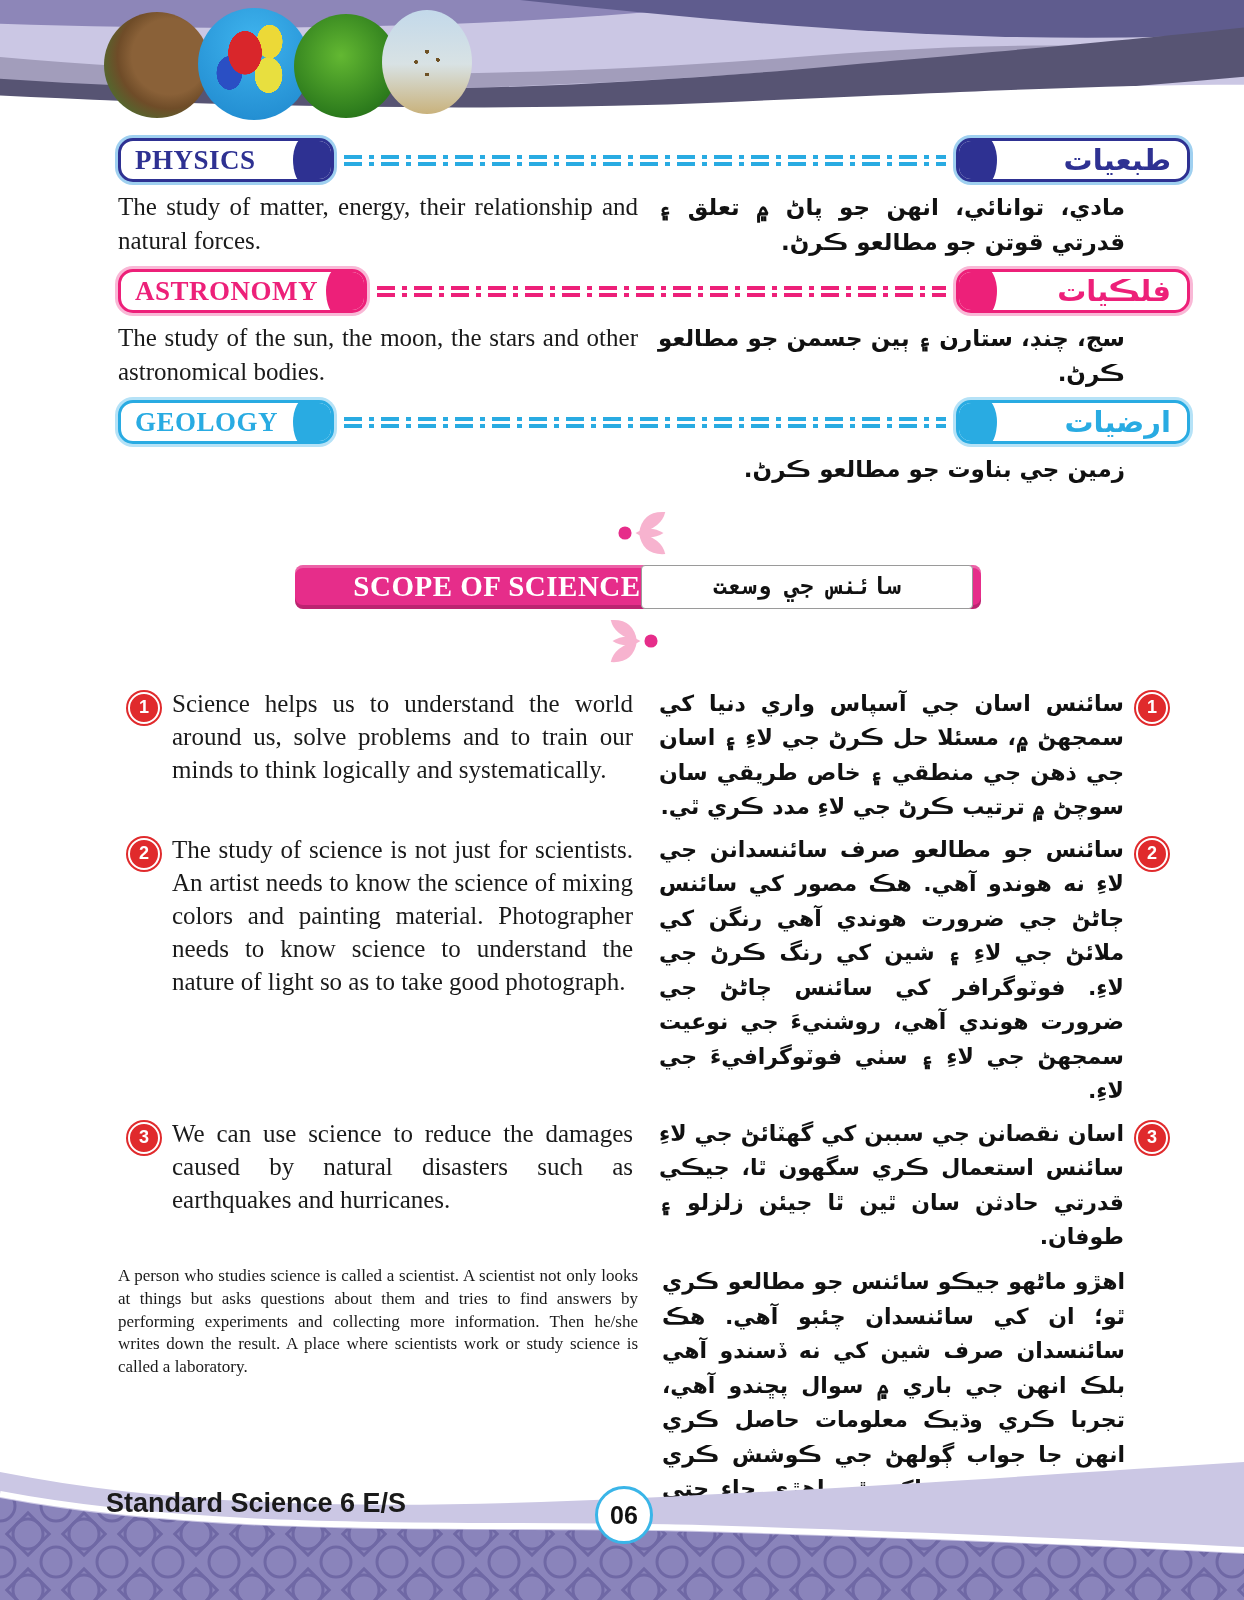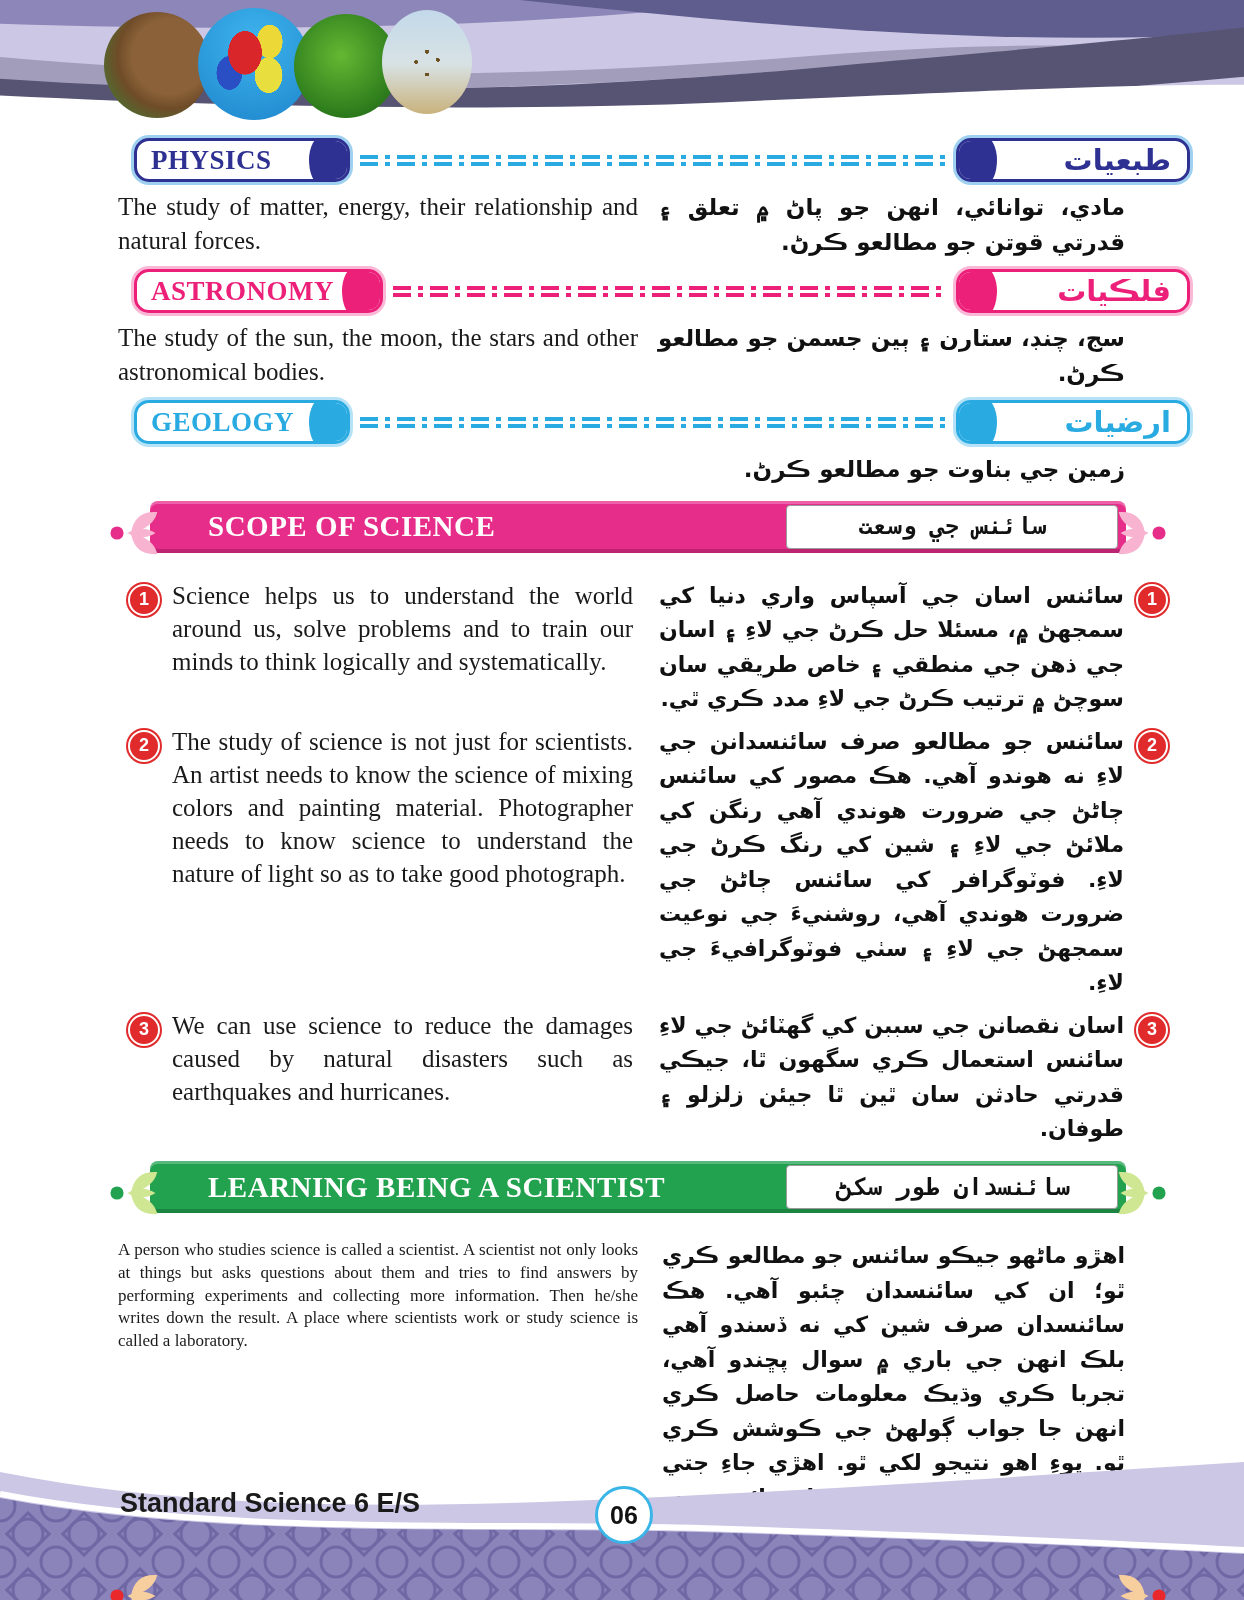--- a/index.html
+++ b/index.html
@@ -30,42 +30,42 @@
       linear-gradient(180deg,#c3d9ea 0%,#d8e2e4 52%,#c9b27c 100%);}
 
   
   .physics{--c:#2e3192;--glow:#9fd0f0;--dash:#29abe2;}
   .astronomy{--c:#ed2079;--glow:#f9b8d6;--dash:#ed2079;}
   .geology{--c:#29abe2;--glow:#b5e2f7;--dash:#29abe2;}
 
   .def-header{display:flex;align-items:center;padding:0 54px 0 118px;margin:10px 0 8px;}
   .pill{position:relative;height:38px;min-width:150px;background:#fff;border:3px solid var(--c);
     border-radius:15px;box-shadow:0 0 0 3px var(--glow);display:flex;align-items:center;overflow:hidden;}
-  .pill-left{padding:0 46px 0 14px;margin-left:16px;}
+  .pill-left{padding:0 46px 0 14px;}
   .pill-right{padding:0 16px 0 52px;justify-content:flex-end;min-width:160px;}
   .pill-text{font-weight:bold;font-size:27px;color:var(--c);letter-spacing:.5px;white-space:nowrap;}
   .pill-text.ar{font-family:"DejaVu Sans","Liberation Serif",serif;font-size:29px;}
   .pill-swoosh{position:absolute;top:-4px;bottom:-4px;width:44px;background:var(--c);}
   .pill-left .pill-swoosh{right:-6px;border-radius:55% 10px 10px 45% / 100% 10px 10px 100%;}
   .pill-right .pill-swoosh{left:-6px;border-radius:10px 55% 45% 10px / 10px 100% 100% 10px;}
   .dash-line{flex:1;height:11px;margin:0 10px;
     background:
       repeating-linear-gradient(90deg,var(--dash) 0 18px,transparent 18px 25px,var(--dash) 25px 30px,transparent 30px 37px) 0 0/100% 4px no-repeat,
       repeating-linear-gradient(90deg,var(--dash) 0 18px,transparent 18px 25px,var(--dash) 25px 30px,transparent 30px 37px) 0 7px/100% 4px no-repeat;}
 
   .def-text{display:flex;gap:20px;padding:0 119px 0 118px;margin-bottom:8px;}
   .def-text .en{width:520px;margin:0;font-size:25px;line-height:1.35;text-align:justify;color:#1a1a1a;}
   .def-text .ar{flex:1;margin:0;direction:rtl;font-family:"DejaVu Sans","Liberation Serif",serif;
     font-weight:bold;font-size:23px;line-height:1.5;text-align:justify;color:#111;}
 
   
   .pink{--bc:#e62d8a;--orn:#f7b3cf;}
   .green{--bc:#22a14f;--orn:#cfe693;}
   .red{--bc:#e8282b;--orn:#f7cf9e;}
-  .section-banner{display:flex;align-items:flex-start;padding:0 78px 0 110px;margin:14px 0 12px;}
+  .section-banner{display:flex;align-items:center;padding:0 78px 0 110px;margin:14px 0 12px;flex-direction:column;}
   .orn{width:56px;height:64px;flex-shrink:0;z-index:2;}
   .orn-left{margin-right:-16px;}
   .orn-right{margin-left:-16px;transform:scaleX(-1);}
   .banner-bar{flex:1;height:52px;background:var(--bc);border-radius:8px;display:flex;align-items:center;
     justify-content:space-between;padding:0 8px 0 58px;
     box-shadow:inset 0 3px 0 rgba(255,255,255,.25),inset 0 -4px 0 rgba(0,0,0,.18);}
   .banner-title{color:#fff;font-weight:bold;font-size:29px;letter-spacing:.5px;white-space:nowrap;}
   .banner-ar{background:#fff;border:1px solid #9a9a9a;border-radius:4px;min-width:330px;height:42px;
     display:flex;align-items:center;justify-content:center;direction:rtl;
     font-family:Liberation Mono, monospace;font-weight:bold;font-size:24px;color:#111;}
@@ -83,21 +83,21 @@
     font-size:22px;line-height:1.57;text-align:justify;color:#111;}
 
   
   .para-row{display:flex;gap:24px;padding:2px 119px 0 118px;}
   .para-row .en{width:520px;margin:0;font-size:17px;line-height:1.34;text-align:justify;color:#1a1a1a;}
   .para-row .ar{flex:1;margin:0;direction:rtl;font-family:"DejaVu Sans","Liberation Serif",serif;
     font-weight:bold;font-size:22px;line-height:1.57;text-align:justify;color:#111;}
 
   
   .page-footer-waves{position:absolute;left:0;bottom:0;width:1244px;height:150px;}
-  .book-title{position:absolute;left:120px;top:1488px;font-family:"Liberation Sans",sans-serif;
+  .book-title{position:absolute;left:106px;top:1488px;font-family:"Liberation Sans",sans-serif;
     font-weight:bold;font-size:27px;color:#1a1a1a;z-index:3;}
   .page-circle{position:absolute;left:595px;top:1486px;width:52px;height:52px;border-radius:50%;
     background:#fff;border:3px solid #3ab5e8;display:flex;align-items:center;justify-content:center;
     font-family:"Liberation Sans",sans-serif;font-weight:bold;font-size:25px;color:#111;z-index:3;}
 </style>
 </head>
 <body>
 
 <div class="page">
 
@@ -218,38 +218,20 @@
         <p>We can use science to reduce the damages caused by natural disasters such as earthquakes and hurricanes.</p>
       </div>
       <div class="si-ar">
         <span class="numbadge">3</span>
         <p lang="sd">اسان نقصانن جي سببن کي گهٽائڻ جي لاءِ سائنس استعمال ڪري سگهون ٿا، جيڪي قدرتي حادثن سان ٿين ٿا جيئن زلزلو ۽ طوفان.</p>
       </div>
     </div>
 
   </div>
 
-  <div class="section-banner green">
-    <svg class="orn orn-left" viewBox="0 0 64 64">
-      <circle cx="8" cy="32" r="7.5" fill="#22a14f"></circle>
-      <path d="M24,32 Q28,6 54,8 Q50,26 24,32Z" fill="#cfe693"></path>
-      <path d="M24,32 Q28,58 54,56 Q50,38 24,32Z" fill="#cfe693"></path>
-      <path d="M20,32 Q36,22 52,32 Q36,42 20,32Z" fill="#cfe693"></path>
-    </svg>
-    <div class="banner-bar">
-      <span class="banner-title">LEARNING BEING A SCIENTIST</span>
-      <span class="banner-ar" lang="sd">سائنسدان طور سکڻ</span>
-    </div>
-    <svg class="orn orn-right" viewBox="0 0 64 64">
-      <circle cx="8" cy="32" r="7.5" fill="#22a14f"></circle>
-      <path d="M24,32 Q28,6 54,8 Q50,26 24,32Z" fill="#cfe693"></path>
-      <path d="M24,32 Q28,58 54,56 Q50,38 24,32Z" fill="#cfe693"></path>
-      <path d="M20,32 Q36,22 52,32 Q36,42 20,32Z" fill="#cfe693"></path>
-    </svg>
-  </div>
 
   <div class="para-row">
     <p class="en">A person who studies science is called a scientist. A scientist not only looks at things but asks questions about them and tries to find answers by performing experiments and collecting more information. Then he/she writes down the result. A place where scientists work or study science is called a laboratory.</p>
     <p class="ar" lang="sd">اهڙو ماڻهو جيڪو سائنس جو مطالعو ڪري ٿو؛ ان کي سائنسدان چئبو آهي. هڪ سائنسدان صرف شين کي نه ڏسندو آهي بلڪ انهن جي باري ۾ سوال پڇندو آهي، تجربا ڪري وڌيڪ معلومات حاصل ڪري انهن جا جواب ڳولهڻ جي ڪوشش ڪري ٿو. پوءِ اهو نتيجو لکي ٿو. اهڙي جاءِ جتي سائنسدان ڪم ڪري ٿو يا سائنس جو مطالعو ڪري ٿو ان کي ليبارٽري چئجي ٿو</p>
   </div>
 
   <div class="section-banner red">
     <svg class="orn orn-left" viewBox="0 0 64 64">
       <circle cx="8" cy="32" r="7.5" fill="#e8282b"></circle>
       <path d="M24,32 Q28,6 54,8 Q50,26 24,32Z" fill="#f7cf9e"></path>

